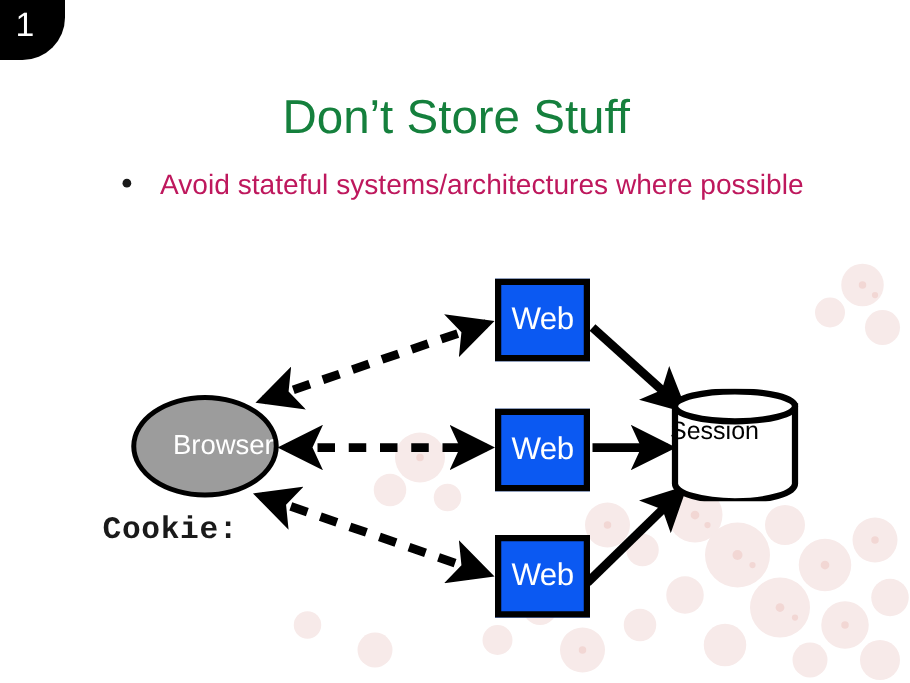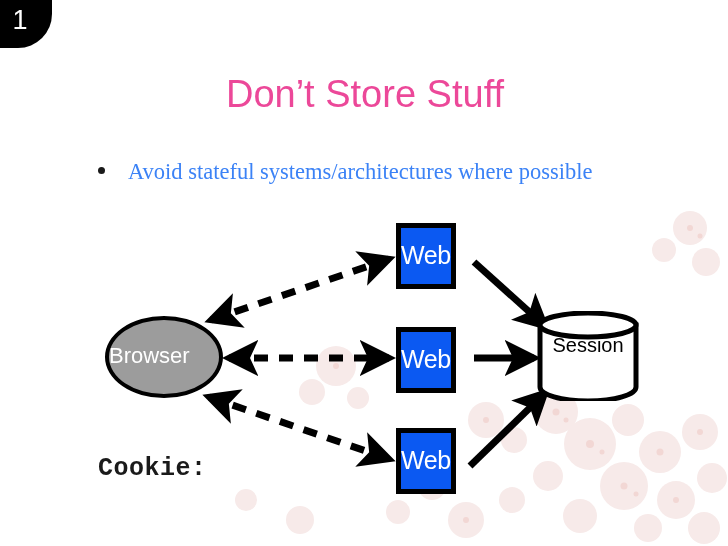--- a/index.html
+++ b/index.html
@@ -50,45 +50,44 @@
     font-weight: 400;
   }
 
   
   #title {
     position: absolute;
     left: 60px;
     top: 46px;
     width: 610px;
     text-align: center;
-    color: #ec4899;
+    color: #15803d;
     font-family: "Liberation Sans", sans-serif;
     font-size: 38px;
     line-height: 46px;
     font-weight: 400;
     letter-spacing: 0px;
     z-index: 4;
   }
 
   
   #bullet-list {
     position: absolute;
     left: 96px;
     top: 132px;
     width: 570px;
     z-index: 4;
   }
   .bullet-row {
     position: relative;
     padding-left: 32px;
-    color: #3b82f6;
-    font-family: Liberation Serif, serif;
+    color: #be185d;
+    font-family: Liberation Sans, sans-serif;
     font-size: 22.5px;
     line-height: 31px;
-    margin-top: 24px;
   }
   .bullet-row .dot {
     position: absolute;
     left: 2px;
     top: 11px;
     width: 7px;
     height: 7px;
     border-radius: 50%;
     background: #1a1a1a;
   }
@@ -96,21 +95,21 @@
   
   #diagram {
     position: absolute;
     left: 0; top: 0;
     width: 728px; height: 546px;
     z-index: 3;
   }
 
   .web-box {
     position: absolute;
-    width: 60px;
+    width: 76px;
     height: 66px;
     background: #0b59f2;
     border: 5px solid #000000;
     box-sizing: border-box;
     z-index: 5;
   }
   .web-box .lbl {
     position: absolute;
     left: 0; right: 0;
     top: 50%;
@@ -136,60 +135,59 @@
     background: #9c9c9c;
     border: 4px solid #000000;
     box-sizing: border-box;
     z-index: 5;
   }
   #browser-node .lbl {
     position: absolute;
     left: 0; right: 0;
     top: 50%;
     transform: translateY(-54%);
-    text-align: left;
+    text-align: right;
     color: #ffffff;
     font-family: "Liberation Sans", sans-serif;
     font-size: 22px;
     line-height: 26px;
   }
 
   #db-node {
     position: absolute;
     left: 536px;
     top: 311px;
     width: 104px;
     height: 90px;
     z-index: 5;
   }
   #db-node .db-label {
     position: absolute;
     left: 0; right: 0;
     top: 22px;
-    text-align: center;
+    text-align: left;
     color: #000000;
     font-family: "Liberation Sans", sans-serif;
     font-size: 20px;
     line-height: 25px;
     z-index: 2;
   }
 
   
   #cookie-caption {
     position: absolute;
     left: 82px;
-    top: 452px;
+    top: 407px;
     color: #1a1a1a;
     font-family: "Liberation Mono", monospace;
     font-size: 25px;
     line-height: 34px;
     font-weight: 700;
     letter-spacing: 0.5px;
     z-index: 4;
-    margin-left: 16px;
   }
   #cookie-caption div { white-space: pre; }
 </style>
 </head>
 <body>
 
 <div id="slide">
 
   <svg id="watermark" viewBox="0 0 728 546" xmlns="http://www.w3.org/2000/svg" aria-hidden="true">
     <g fill="#f7eae9">

